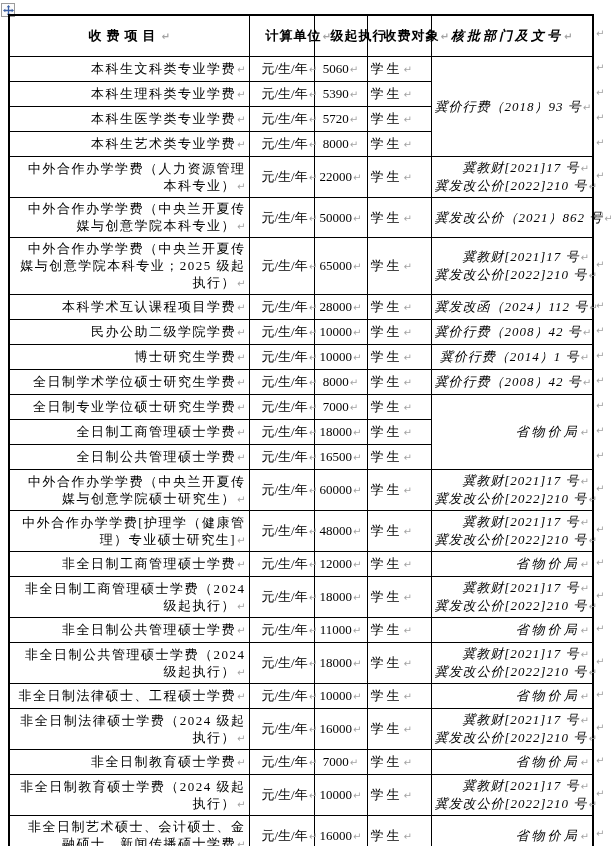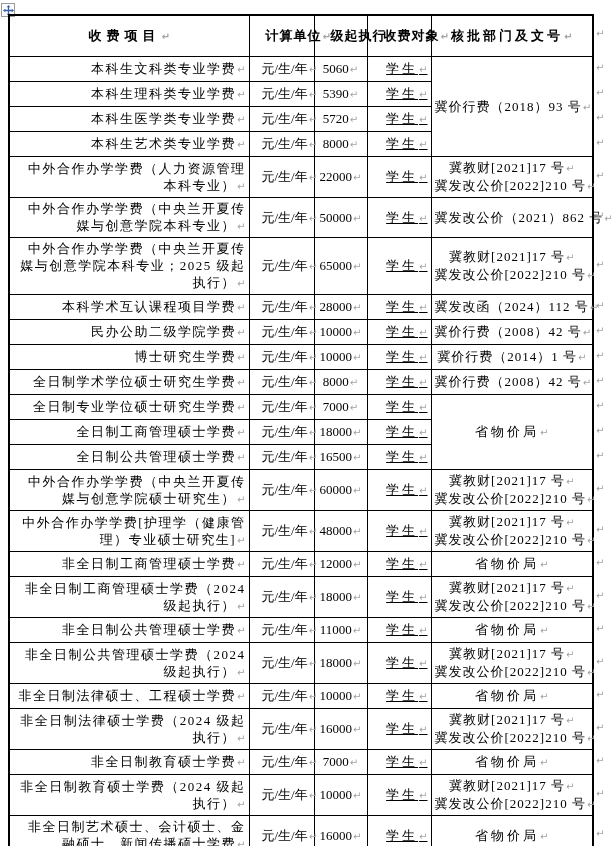--- a/index.html
+++ b/index.html
@@ -20,26 +20,26 @@
     border:2px solid #000;
   }
   th,td {
     border:1px solid #000; padding:2px 3px; font-size:13px; line-height:17px;
     overflow:visible; box-sizing:content-box; vertical-align:middle;
   }
   th { font-weight:bold; height:36px; text-align:center; white-space:nowrap; }
   td { height:20px; }
   th.c-item { letter-spacing:5px; }
   th.c-unit, th.c-std, th.c-tgt { letter-spacing:1px; padding:2px 16px; }
-  th.c-appr { letter-spacing:3px; }
+  th.c-appr { letter-spacing:3px;font-style:italic; }
   td.c-item { text-align:right; padding-left:6px; letter-spacing:1.5px; }
   td.c-unit { text-align:center; letter-spacing:0; white-space:nowrap; padding:2px 12px; }
   td.c-std  { text-align:center; white-space:nowrap; }
-  td.c-tgt  { text-align:right; letter-spacing:3px; white-space:nowrap;text-decoration:underline; }
-  td.c-appr { text-align:center; }
+  td.c-tgt  { text-align:left; letter-spacing:3px; white-space:nowrap; }
+  td.c-appr { text-align:right;font-style:italic; }
   .line { letter-spacing:1px; white-space:nowrap; }
   .line.sp { letter-spacing:3px; }
   .pmark {
     color:#a3a3a3; font-size:10px; margin-left:1px; letter-spacing:0;
     font-family:"DejaVu Sans",sans-serif; vertical-align:baseline;
   }
   .row-end-marks { position:absolute; left:596px; top:14px; width:15px; height:825px; }
   .rowmark {
     position:absolute; left:0; color:#a3a3a3; font-size:10px;
     font-family:"DejaVu Sans",sans-serif;

